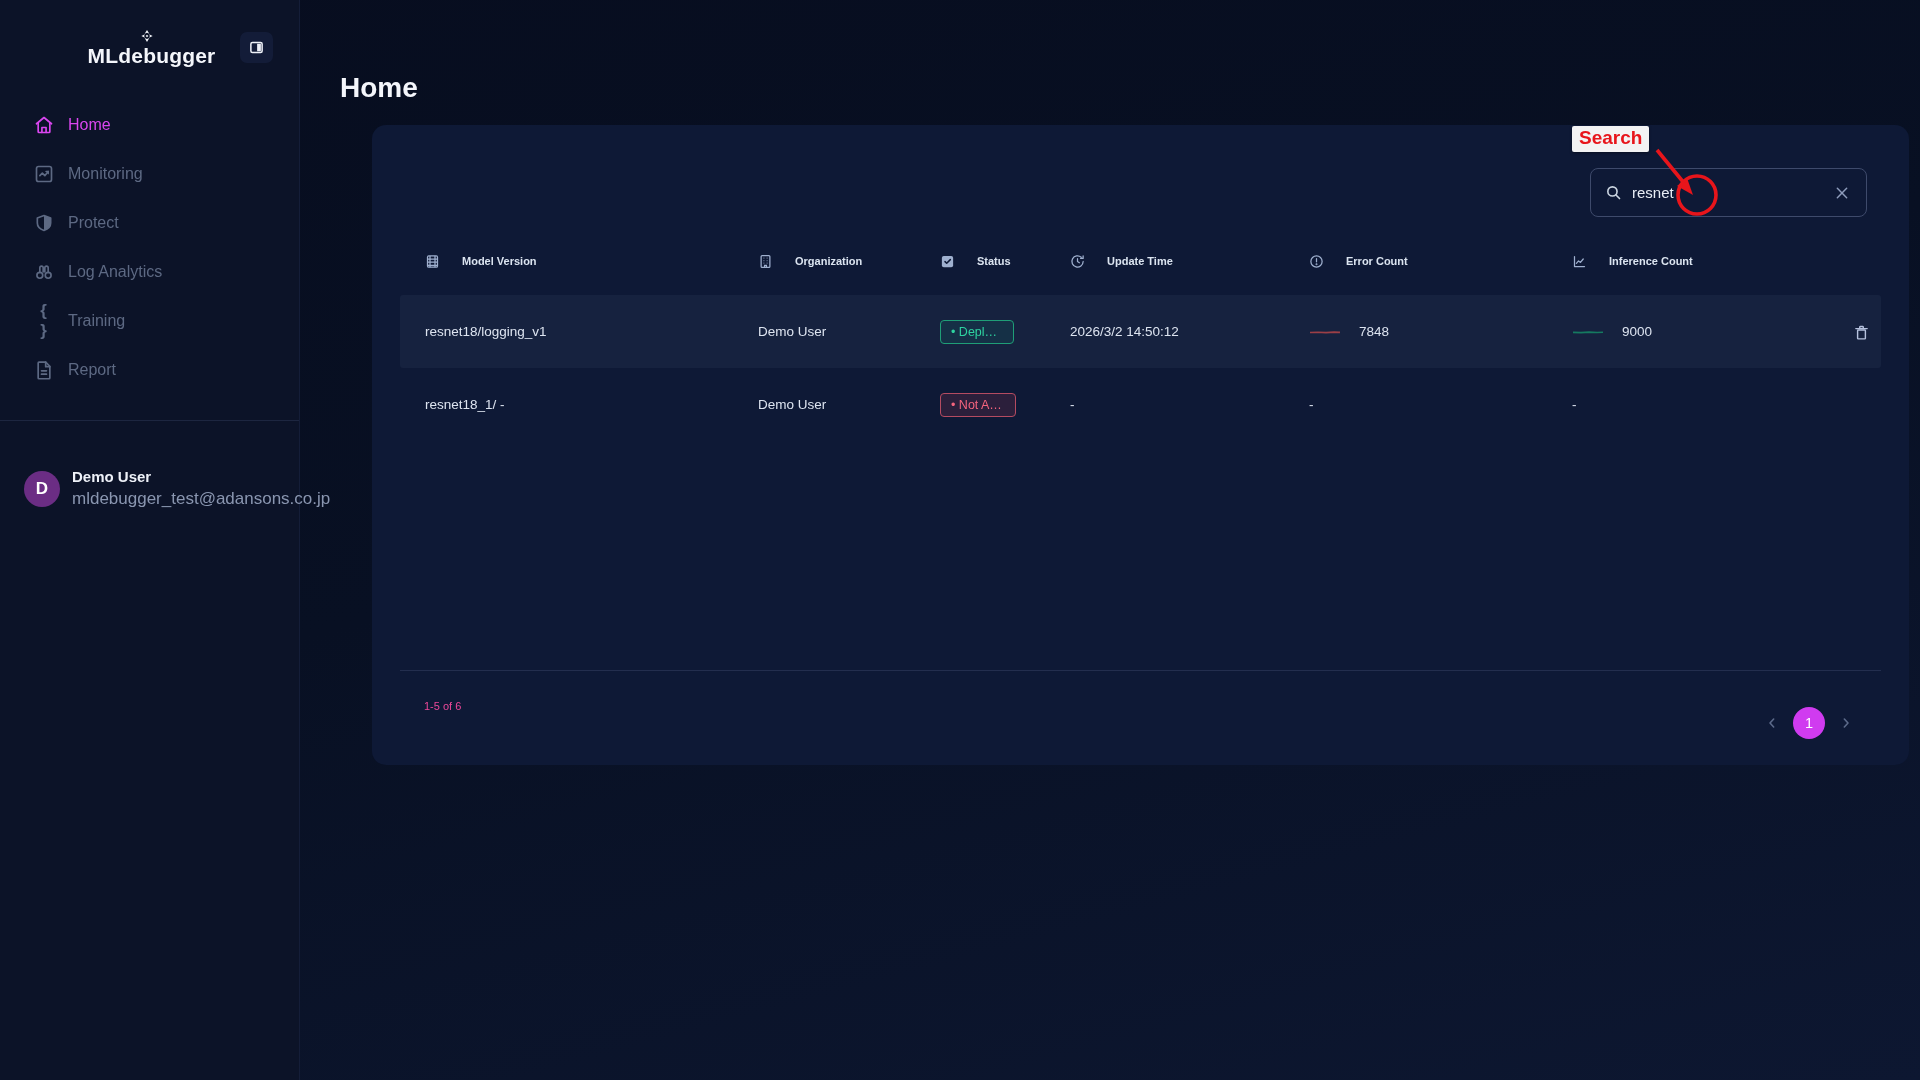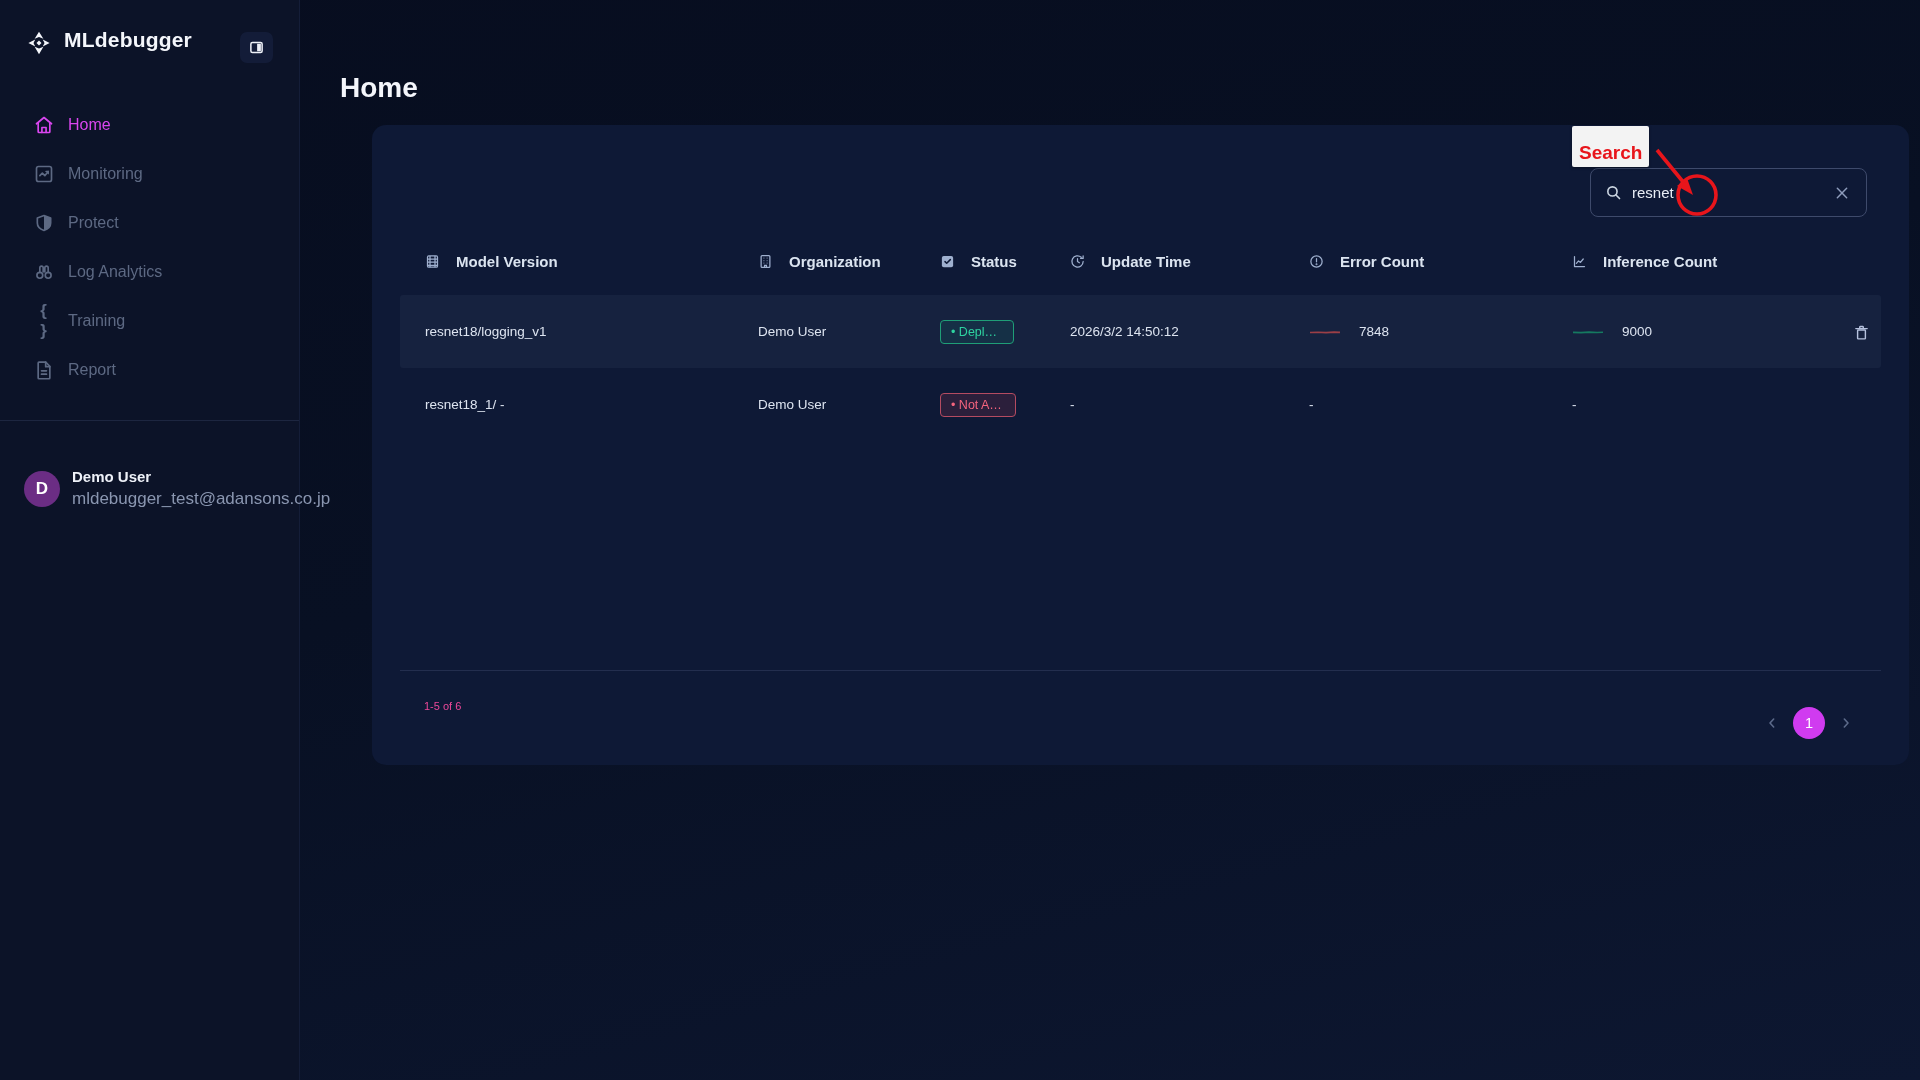--- a/index.html
+++ b/index.html
@@ -8,21 +8,21 @@
     font-family:"Liberation Sans","DejaVu Sans",sans-serif;
     background:linear-gradient(165deg,#070d1f 0%,#081023 45%,#0d1731 100%);
     color:#e2e8f0; position:relative;
   }
 
   
   .sidebar {
     position:absolute; left:0; top:0; width:300px; height:1080px;
     background:#0c1328; border-right:1px solid #141d38;
   }
-  .logo-row { position:absolute; top:28px; left:24px; right:20px; height:40px; display:flex; align-items:flex-start; }
+  .logo-row { position:absolute; top:28px; left:24px; right:20px; height:40px; display:flex; align-items:center;flex-direction:column; }
   .logo-mark { width:30px; height:30px; margin-right:10px; color:#f4f6fb; }
   .logo-title { font-size:21px; font-weight:bold; color:#f4f6fb; letter-spacing:.2px; }
   .collapse-btn {
     position:absolute; top:32px; left:240px; width:33px; height:31px;
     background:#131c38; border:none; border-radius:7px; display:flex;
     align-items:center; justify-content:center; cursor:pointer; color:#eef1f8;
   }
   .nav { position:absolute; top:100px; left:0; right:0; }
   .nav-item {
     height:49px; display:flex; align-items:center; padding-left:34px;
@@ -58,22 +58,22 @@
   }
   .search-box svg { flex:0 0 auto; }
   .search-input {
     flex:1; background:transparent; border:none; outline:none;
     color:#e8edf5; font-size:15px; font-family:inherit; min-width:0;
   }
   .clear-btn { background:none; border:none; color:#8e9cbc; cursor:pointer; display:flex; padding:2px; }
 
   
   .th {
-    position:absolute; top:113px; height:46px; display:flex; align-items:center; gap:16px;
-    font-size:15px; font-weight:bold; color:#dbe4f0; white-space:nowrap;
+    position:absolute; top:113px; height:46px; display:flex; align-items:center; gap:22px;
+    font-size:11px; font-weight:bold; color:#dbe4f0; white-space:nowrap;
   }
   .th svg { color:#9fb0cf; }
   .c1{left:53px} .c2{left:386px} .c3{left:568px} .c4{left:698px} .c5{left:937px} .c6{left:1200px}
 
   
   .row { position:absolute; left:28px; width:1481px; height:73px; }
   .row.highlight { background:#16223f; border-radius:3px; }
   .row-1 { top:170px; } .row-2 { top:243px; }
   .cell { position:absolute; top:0; height:73px; display:flex; align-items:center; font-size:13.5px; color:#dde4f0; white-space:nowrap; }
   .r1{left:25px} .r2{left:358px} .r3{left:540px} .r4{left:670px} .r5{left:909px} .r6{left:1172px}
@@ -100,21 +100,21 @@
   .page-btn {
     width:32px; height:32px; border-radius:50%; border:none; cursor:pointer;
     background:#d03bf0; color:#fff; font-size:14.5px; font-family:inherit;
     display:flex; align-items:center; justify-content:center;
   }
 
   
   .annotation { position:absolute; left:0; top:0; width:1920px; height:1080px; pointer-events:none; z-index:10; }
   .annotation-label {
     position:absolute; left:1572px; top:126px; background:#f3f3f3; color:#e8151b;
-    font-size:19px; font-weight:bold; padding:16px 7px 3px; border-radius:2px;
+    font-size:19px; font-weight:bold; padding:1px 7px 3px; border-radius:2px;
     box-shadow:0 1px 3px rgba(0,0,0,.4);
   }
   .annotation svg { position:absolute; left:0; top:0; }
 </style>
 </head>
 <body>
 
 <aside class="sidebar">
   <div class="logo-row">
     <svg class="logo-mark" viewBox="0 0 24 24" fill="currentColor">

